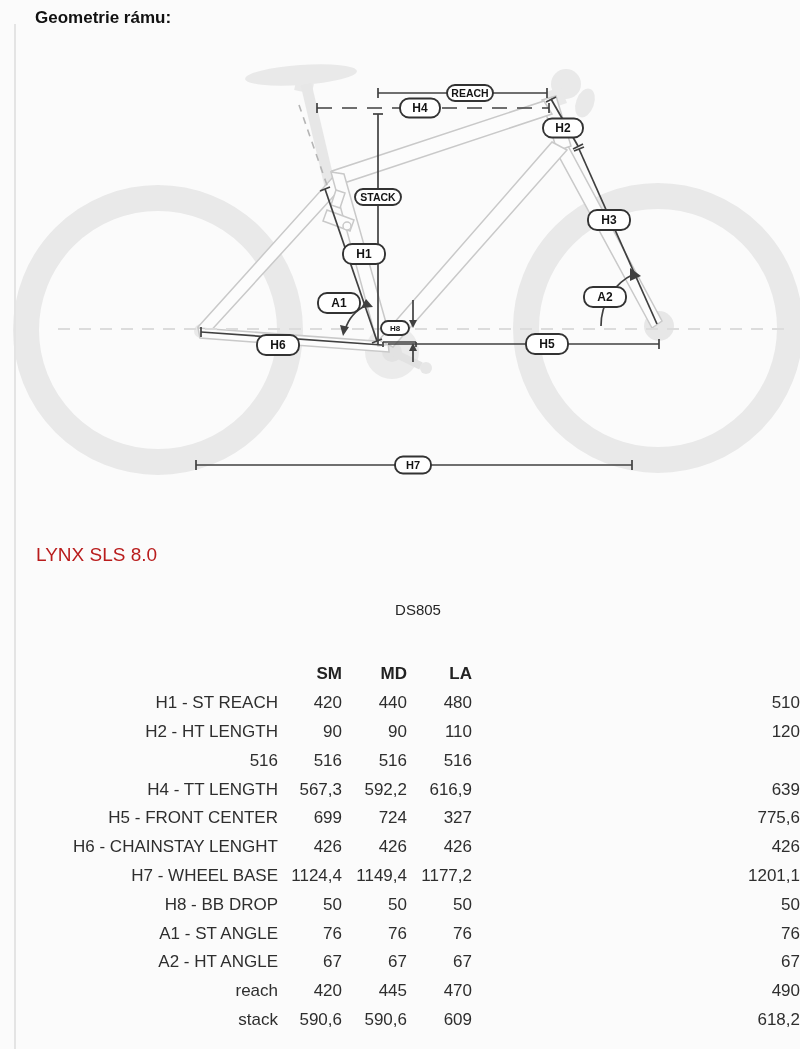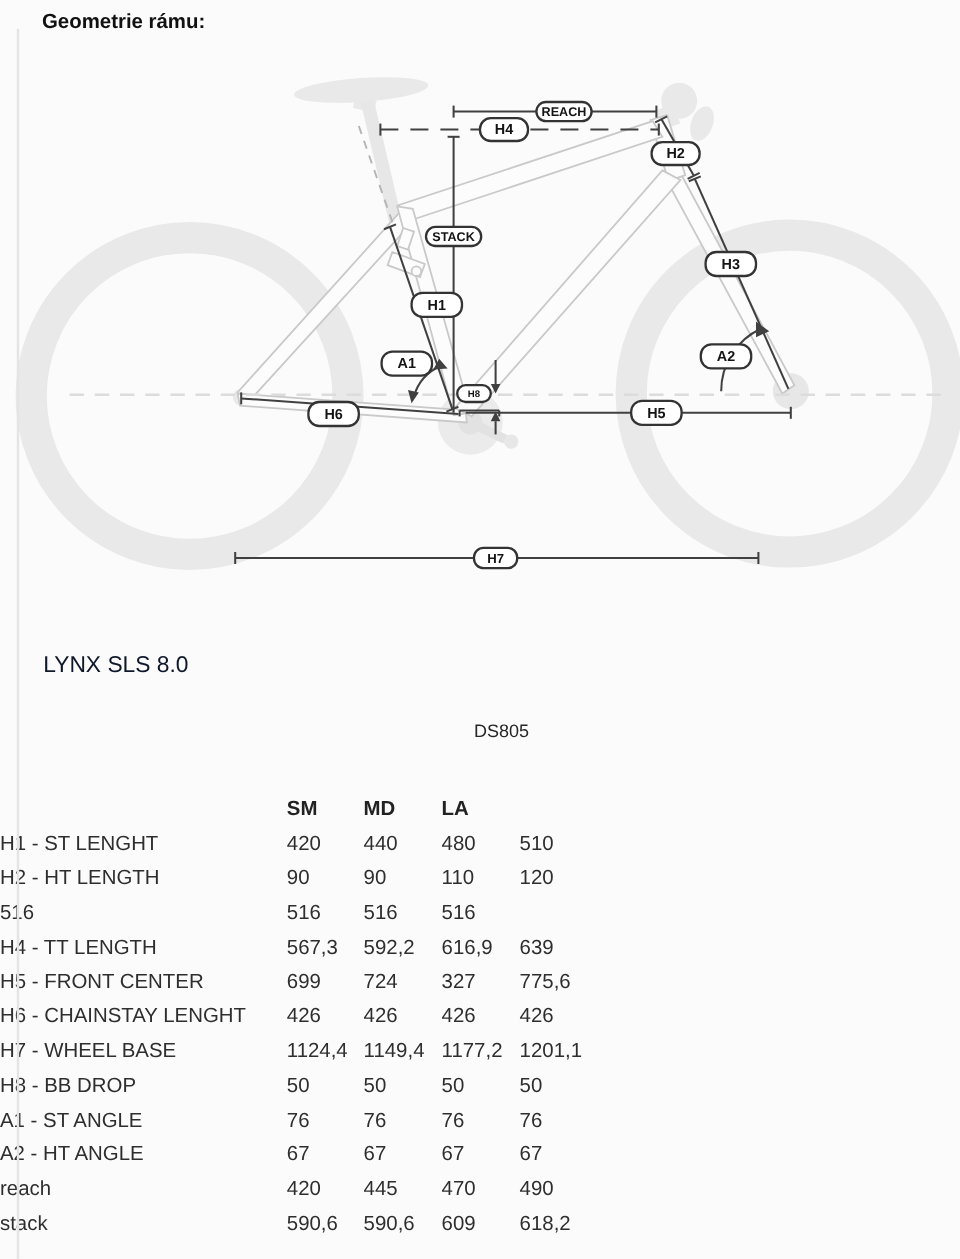--- a/index.html
+++ b/index.html
@@ -16,32 +16,34 @@
     width:2px;background:#e4e4e4;
   }
   .page-title{
     padding:8px 12px 0 35px;
     font-size:17px;font-weight:bold;color:#111;
     height:20px;line-height:20px;
   }
   svg.diagram{display:block;margin-top:22px;}
   .product-name{
     margin:43px 0 0 36px;
-    font-size:19px;line-height:23px;color:#0f172a;
+    font-size:19px;line-height:23px;color:#b91c1c;
   }
   .product-code{
     margin:32px 0 0 36px;
     font-size:15px;line-height:23px;color:#262626;text-align:center;
   }
   .geo-table{margin-top:39px;font-size:17px;}
   .geo-row{
     display:grid;
     grid-template-columns:239px 64px 65px 65px auto;
+    padding-left:39px;
     height:28.8px;
     align-items:center;
+    text-align:right;
   }
   .geo-head{font-weight:bold;color:#222;}
   .geo-label,.geo-val{white-space:nowrap;}
   
   .tire{fill:none;stroke:#e9e9e9;stroke-width:26;}
   .ghost{fill:#e9e9e9;}
   .ghost2{fill:#e7e7e7;}
   .tube{fill:#fcfcfc;stroke:#c9c9c9;stroke-width:1.5;}
   .dim{stroke:#404040;stroke-width:1.7;fill:none;}
   .dimfill{fill:#404040;stroke:none;}
@@ -210,21 +212,21 @@
 
 <div class="geo-table">
   <div class="geo-row geo-head">
     <div class="geo-label"></div>
     <div class="geo-val">SM</div>
     <div class="geo-val">MD</div>
     <div class="geo-val">LA</div>
   </div>
   <div id="geo-rows">
       <div class="geo-row">
-        <div class="geo-label">H1 - ST LENGHT</div>
+        <div class="geo-label">H1 - ST REACH</div>
         <div class="geo-val">420</div>
         <div class="geo-val">440</div>
         <div class="geo-val">480</div>
         <div class="geo-val">510</div>
       </div>
       <div class="geo-row">
         <div class="geo-label">H2 - HT LENGTH</div>
         <div class="geo-val">90</div>
         <div class="geo-val">90</div>
         <div class="geo-val">110</div>

